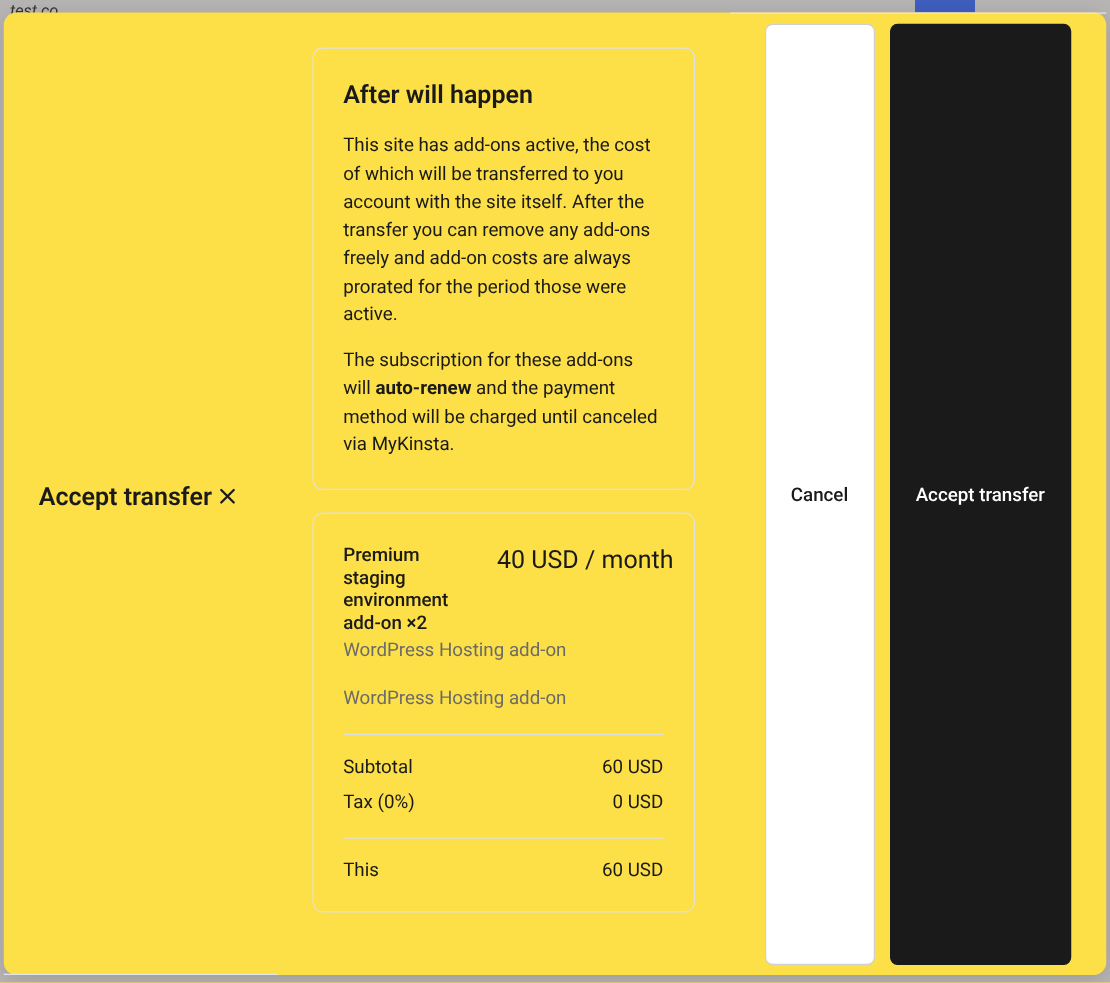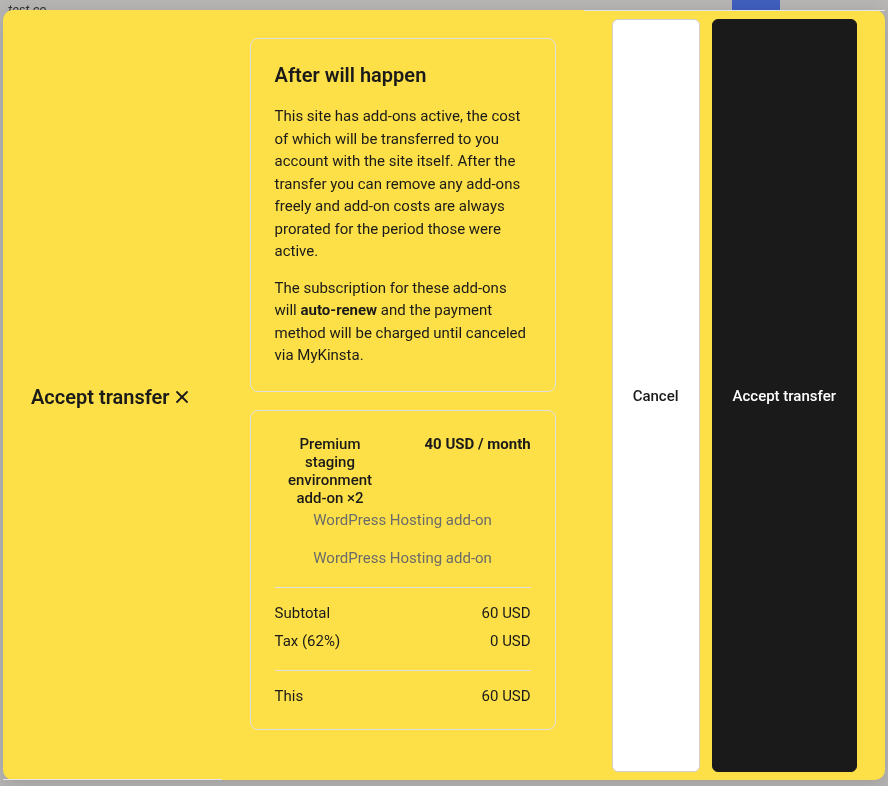--- a/index.html
+++ b/index.html
@@ -96,33 +96,32 @@
       margin-bottom: 0;
     }
     .price-line {
       display: flex;
       justify-content: space-between;
       align-items: flex-start;
       margin-bottom: 4px;
     }
     .price-item {
       margin-bottom: 20px;
-      text-align: center;
     }
     .price-item:last-of-type {
       margin-bottom: 0;
     }
     .item-name {
       font-size: 15px;
       font-weight: 500;
       color: #1a1a1a;
     }
     .item-price {
-      font-size: 15px;
-      font-weight: 700;
+      font-size: 20px;
+      font-weight: 400;
       color: #1a1a1a;
       white-space: nowrap;
       margin-left: 39px;
     }
     .item-sub {
       font-size: 15px;
       color: #6b6b6b;
     }
     .divider {
       border: none;
@@ -204,21 +203,21 @@
         <div class="item-sub">WordPress Hosting add-on</div>
       </div>
 
       <hr class="divider">
 
       <div class="summary-row">
         <span>Subtotal</span>
         <span>60 USD</span>
       </div>
       <div class="summary-row">
-        <span>Tax (62%)</span>
+        <span>Tax (0%)</span>
         <span>0 USD</span>
       </div>
 
       <hr class="divider">
 
       <div class="summary-row">
         <span>This</span>
         <span>60 USD</span>
       </div>
     </div>

